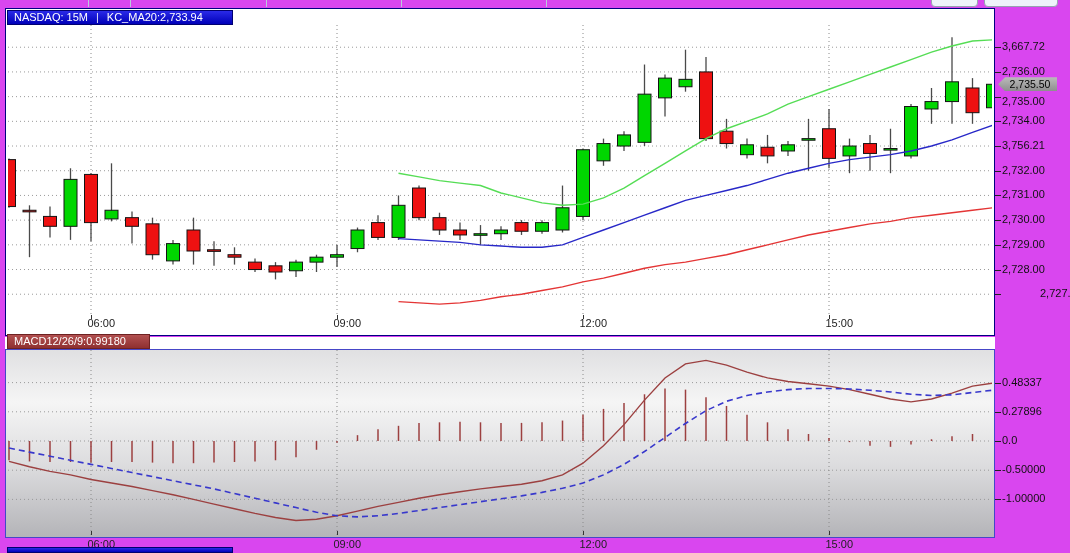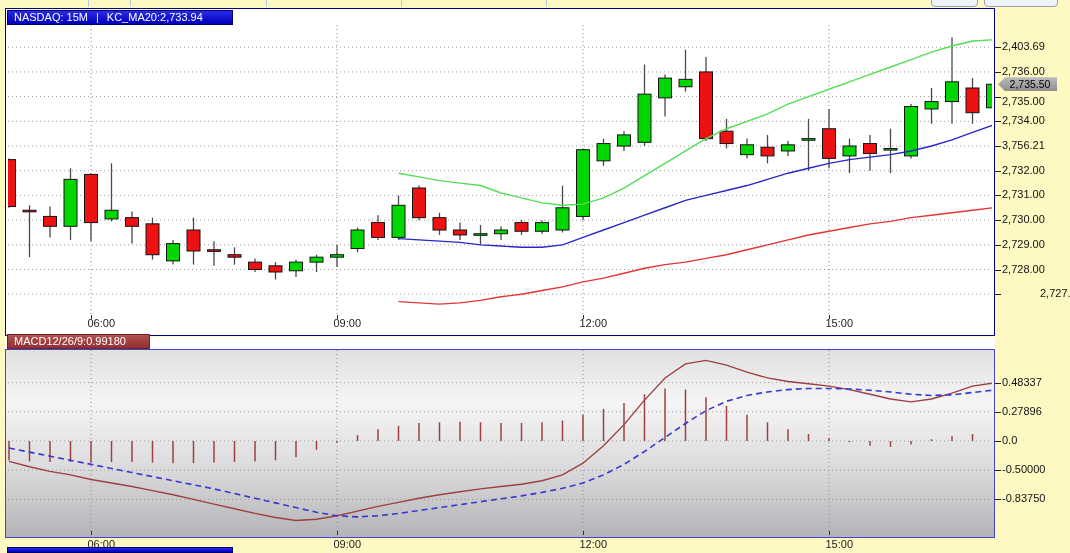--- a/index.html
+++ b/index.html
@@ -1,17 +1,17 @@
 <!DOCTYPE html>
 <html><head>
 <meta charset="utf-8">
 <style>
   html,body{margin:0;padding:0;}
   body{font-family:"Liberation Sans","DejaVu Sans",sans-serif;}
-  #page{position:relative;width:1070px;height:553px;background:#fef9c3;overflow:hidden;}
+  #page{position:relative;width:1070px;height:553px;background:#d946ef;overflow:hidden;}
 
   
   .cutoff-btn{position:absolute;top:-6px;height:13px;background:#eef3fa;border:1px solid #97a2b2;border-radius:4px;box-sizing:border-box;}
   .strip-sep{position:absolute;top:0;width:1px;height:7px;background:#b9c9dd;}
 
   
   #price-panel{position:absolute;left:5px;top:8px;width:990px;height:328px;background:#ffffff;border:1px solid #000080;box-sizing:border-box;}
   #price-svg{position:absolute;left:8px;top:25px;}
   #gap-strip{position:absolute;left:5px;top:337px;width:990px;height:12px;background:#ffffff;}
 
@@ -244,21 +244,21 @@
       <line x1="923.5" y1="91" x2="923.5" y2="89.248" stroke="#9c4040" stroke-width="1.5"></line>
       <line x1="944" y1="91" x2="944" y2="86.328" stroke="#9c4040" stroke-width="1.5"></line>
       <line x1="964.5" y1="91" x2="964.5" y2="83.992" stroke="#9c4040" stroke-width="1.5"></line>
       <line x1="985" y1="91" x2="985" y2="85.16" stroke="#9c4040" stroke-width="1.5"></line>
       <polyline points="1,111.44 21.5,116.696 42,121.368 62.5,124.872 83,129.544 103.5,133.048 124,136.552 144.5,140.64 165,144.728 185.5,149.4 206,154.072 226.5,158.744 247,163.416 267.5,167.50400000000002 288,170.424 308.5,169.256 329,165.752 349.5,161.07999999999998 370,156.40800000000002 390.5,152.32 411,148.232 431.5,144.728 452,141.808 472.5,138.888 493,136.552 513.5,134.216 534,130.712 554.5,124.872 575,113.19200000000001 595.5,95.672 616,74.648 636.5,50.120000000000005 657,27.927999999999997 677.5,13.911999999999992 698,10.408000000000001 718.5,15.079999999999998 739,22.088000000000008 759.5,27.927999999999997 780,31.432000000000002 800.5,33.768 821,36.104000000000006 841.5,39.608000000000004 862,44.28 882.5,48.952000000000005 903,51.872 923.5,48.952000000000005 944,43.112 964.5,36.104000000000006 985,33.184000000000005" fill="none" stroke="#9c4040" stroke-width="1.4"></polyline>
       <polyline points="1,98.008 21.5,102.096 42,106.184 62.5,110.272 83,114.36 103.5,118.448 124,122.536 144.5,126.624 165,130.712 185.5,134.8 206,138.888 226.5,143.56 247,148.232 267.5,152.904 288,157.576 308.5,162.248 329,165.752 349.5,166.92000000000002 370,165.752 390.5,163.416 411,160.49599999999998 431.5,157.576 452,154.656 472.5,151.736 493,148.816 513.5,145.896 534,142.392 554.5,138.304 575,133.048 595.5,124.872 616,114.36 636.5,101.512 657,87.496 677.5,73.48 698,60.632000000000005 718.5,51.288 739,45.448 759.5,41.944 780,39.608000000000004 800.5,38.44 821,38.44 841.5,39.024 862,40.192 882.5,41.944 903,44.28 923.5,45.448 944,44.864 964.5,42.528000000000006 985,40.192" fill="none" stroke="#3838cc" stroke-width="1.6" stroke-dasharray="6,4"></polyline>
     </svg>
   <div id="macd-header" class="panel-header">MACD12/26/9:0.99180</div>
 
   <div id="price-y-axis">
-      <div class="axlabel" style="top: 40.23px; left: 1002px;">2,403.69</div>
+      <div class="axlabel" style="top: 40.23px; left: 1002px;">3,667.72</div>
       <div class="ytick" style="top: 47.23px;"></div>
       <div class="axlabel" style="top: 64.93px; left: 1002px;">2,736.00</div>
       <div class="ytick" style="top: 71.93px;"></div>
       <div class="axlabel" style="top: 95px; left: 1002px;">2,735.00</div>
       <div class="ytick" style="top: 96.63px;"></div>
       <div class="axlabel" style="top: 114.33px; left: 1002px;">2,734.00</div>
       <div class="ytick" style="top: 121.33px;"></div>
       <div class="axlabel" style="top: 139.03px; left: 1002px;">3,756.21</div>
       <div class="ytick" style="top: 146.03px;"></div>
       <div class="axlabel" style="top: 163.73px; left: 1002px;">2,732.00</div>
@@ -286,21 +286,21 @@
     </div>
   <div id="macd-y-axis">
       <div class="axlabel" style="top: 375.6px; left: 1002px;">0.48337</div>
       <div class="ytick" style="top: 382.6px;"></div>
       <div class="axlabel" style="top: 404.8px; left: 1002px;">0.27896</div>
       <div class="ytick" style="top: 411.8px;"></div>
       <div class="axlabel" style="top: 434px; left: 1002px;">0.0</div>
       <div class="ytick" style="top: 441px;"></div>
       <div class="axlabel" style="top: 463.2px; left: 1002px; text-align: right;">-0.50000</div>
       <div class="ytick" style="top: 470.2px;"></div>
-      <div class="axlabel" style="top: 492.4px; left: 1002px;">-0.83750</div>
+      <div class="axlabel" style="top: 492.4px; left: 1002px;">-1.00000</div>
       <div class="ytick" style="top: 499.4px;"></div>
     </div>
   <div id="macd-x-axis">
       <div class="timelabel" style="top: 538px; left: 67px;">06:00</div>
       <div class="xtick" style="top: 531px; left: 91px;"></div>
       <div class="timelabel" style="top: 538px; left: 313px;">09:00</div>
       <div class="xtick" style="top: 531px; left: 337px;"></div>
       <div class="timelabel" style="top: 538px; left: 559px;">12:00</div>
       <div class="xtick" style="top: 531px; left: 583px;"></div>
       <div class="timelabel" style="top: 538px; left: 805px;">15:00</div>

